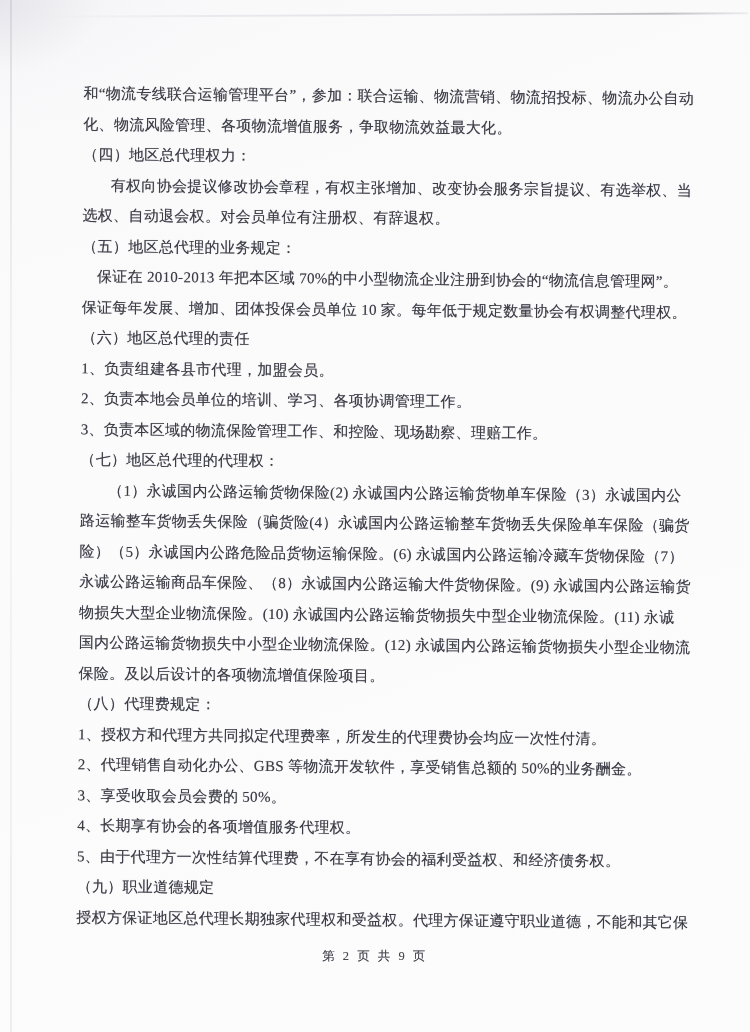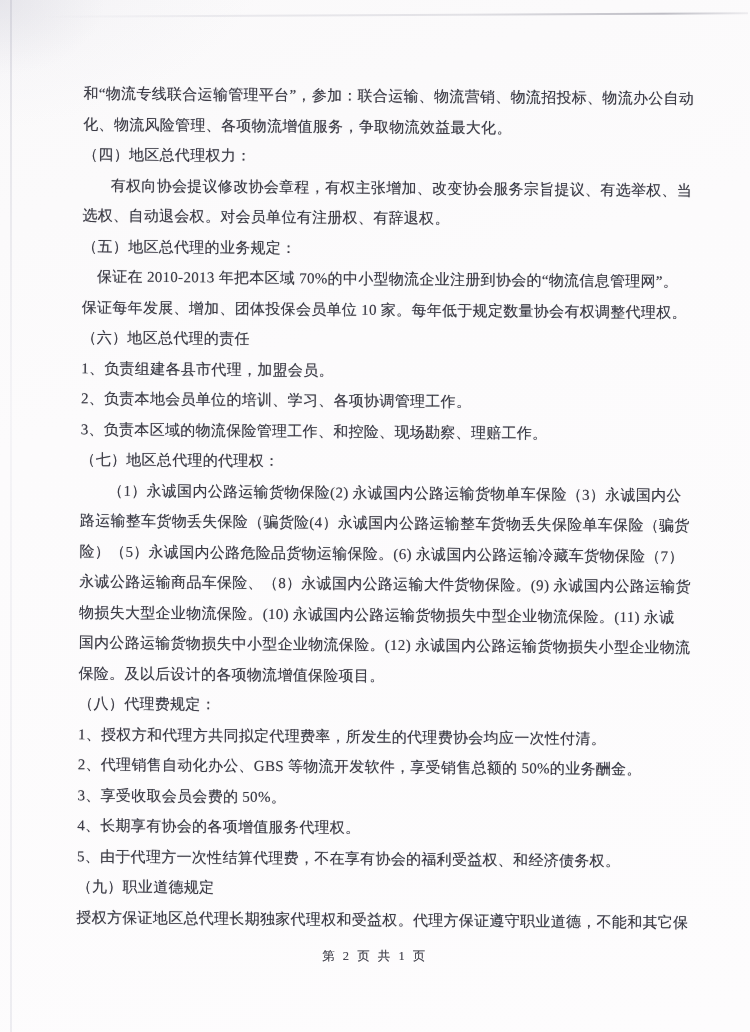--- a/index.html
+++ b/index.html
@@ -102,15 +102,15 @@
     <p class="ln">（八）代理费规定：</p>
     <p class="ln">1、授权方和代理方共同拟定代理费率，所发生的代理费协会均应一次性付清。</p>
     <p class="ln">2、代理销售自动化办公、GBS 等物流开发软件，享受销售总额的 50%的业务酬金。</p>
     <p class="ln">3、享受收取会员会费的 50%。</p>
     <p class="ln">4、长期享有协会的各项增值服务代理权。</p>
     <p class="ln">5、由于代理方一次性结算代理费，不在享有协会的福利受益权、和经济债务权。</p>
     <p class="ln">（九）职业道德规定</p>
     <p class="ln">授权方保证地区总代理长期独家代理权和受益权。代理方保证遵守职业道德，不能和其它保</p>
   </div>
 
-  <div class="footer">第 2 页 共 1 页</div>
+  <div class="footer">第 2 页 共 9 页</div>
 
 </div>
 
 </body></html>

